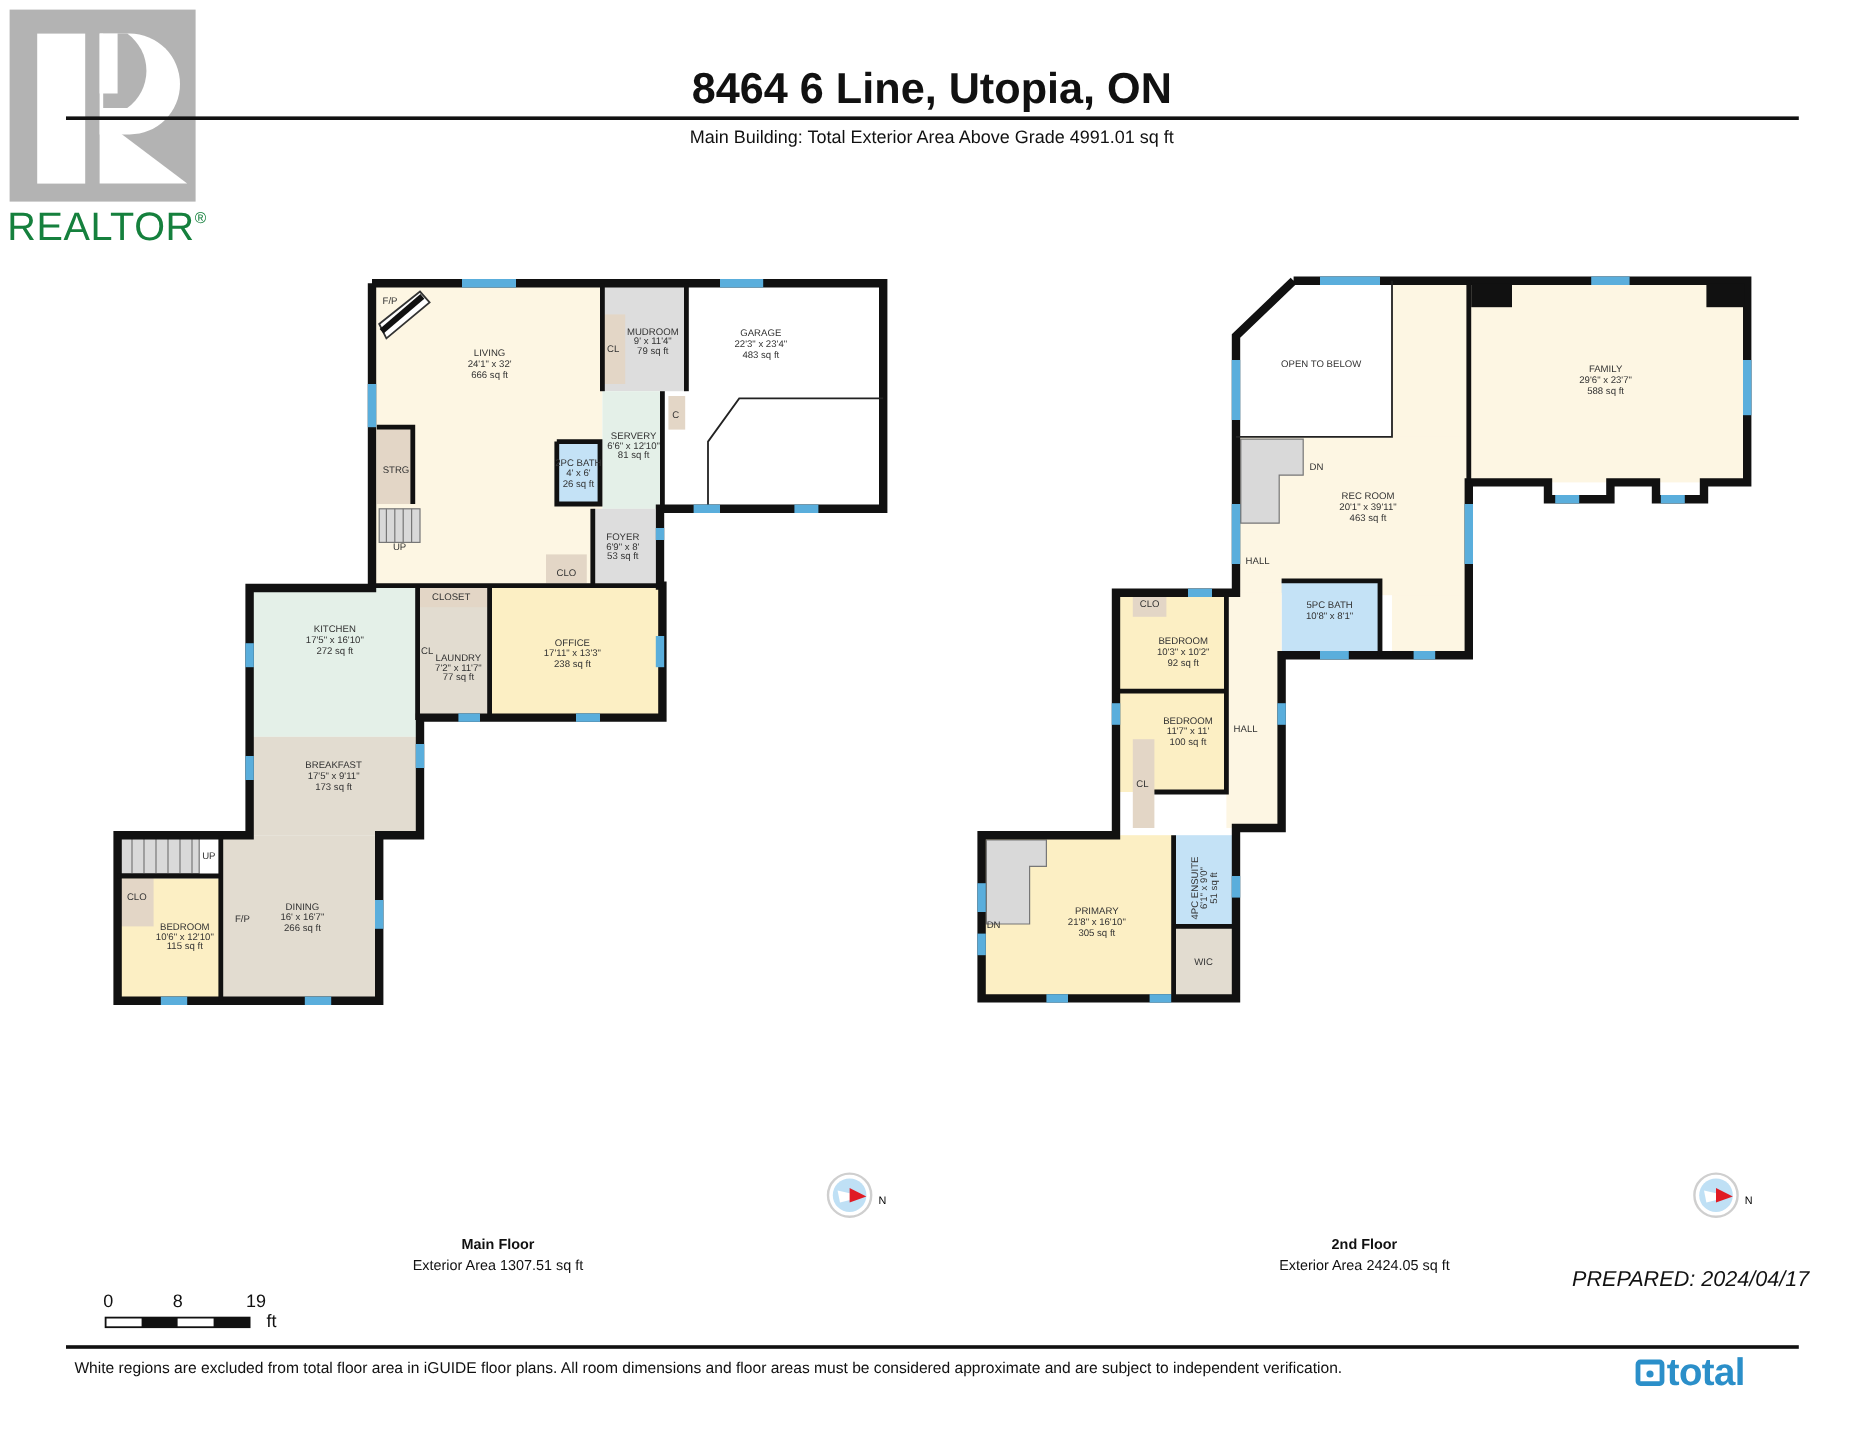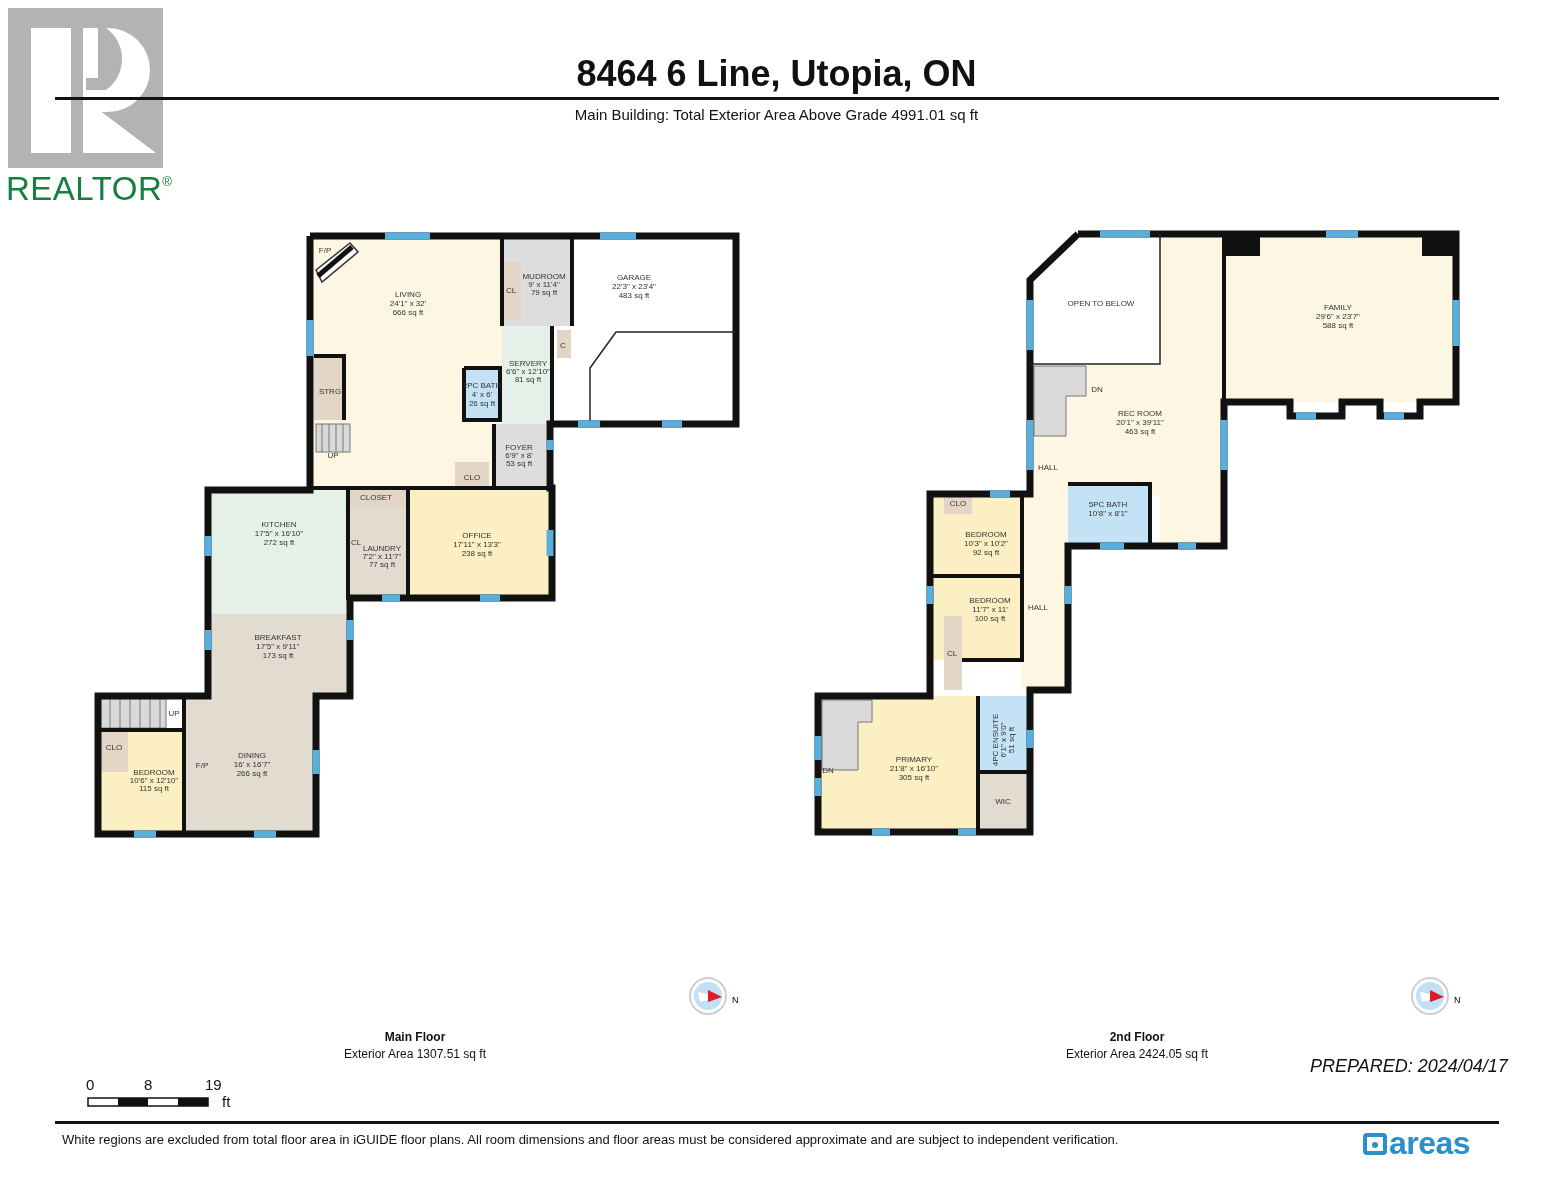--- a/index.html
+++ b/index.html
@@ -248,13 +248,13 @@
   <div>Exterior Area 1307.51 sq ft</div>
 </div>
 <div class="abs floor-label" style="left:987px;top:1029px">
   <div class="name">2nd Floor</div>
   <div>Exterior Area 2424.05 sq ft</div>
 </div>
 
 <div class="abs prepared">PREPARED: 2024/04/17</div>
 <div class="abs rule-bottom"></div>
 <div class="abs disclaimer">White regions are excluded from total floor area in iGUIDE floor plans. All room dimensions and floor areas must be considered approximate and are subject to independent verification.</div>
-<div class="abs iguide"><span class="box"></span><span>areas</span></div>
+<div class="abs iguide"><span class="box"></span><span>total</span></div>
 
 </body></html>

